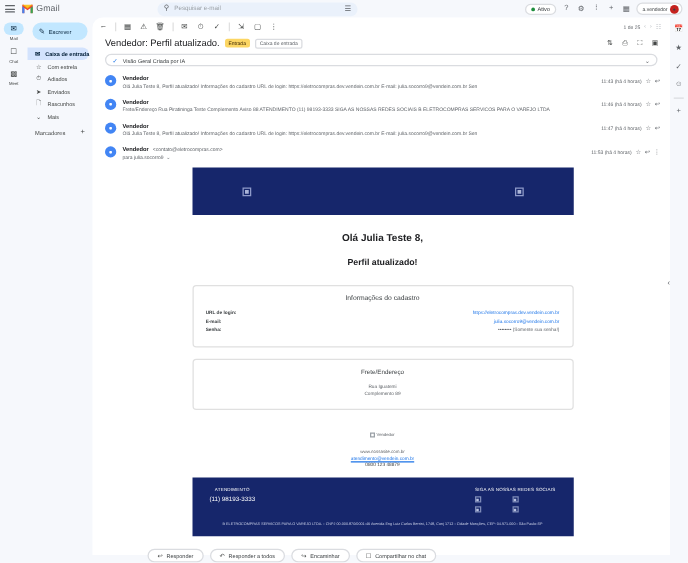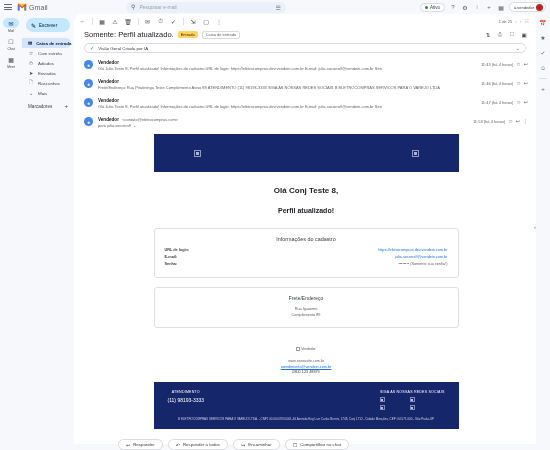--- a/index.html
+++ b/index.html
@@ -288,21 +288,21 @@
         <div class="tbtn">⋮</div>
         <div class="pager">
           <span class="cnt">1 de 25</span>
           <span class="arw">‹</span>
           <span class="arw">›</span>
           <span class="arw">☷</span>
         </div>
       </div>
 
       <div class="subject-row">
-        <span class="subject">Somente: Perfil atualizado.</span>
+        <span class="subject">Vendedor: Perfil atualizado.</span>
         <span class="badge">Entrada</span>
         <span class="badge-grey">Caixa de entrada</span>
         <span class="subj-right">
           <span class="tbtn">⇅</span>
           <span class="tbtn">⎙</span>
           <span class="tbtn">⛶</span>
           <span class="tbtn">▣</span>
         </span>
       </div>
 
@@ -380,21 +380,21 @@
 
         <div class="ehero">
           <span class="hero-ph">
               <i></i>
             </span>
           <span class="hero-ph">
               <i></i>
             </span>
         </div>
 
-        <div class="egreet">Olá Conj Teste 8,</div>
+        <div class="egreet">Olá Julia Teste 8,</div>
         <div class="esub">Perfil atualizado!</div>
 
         <div class="ecard">
           <div class="ecard-title">Informações do cadastro</div>
           <div class="krow">
             <span class="klabel">URL de login:</span>
             <span class="kval">https://eletrocompras.dev.vendein.com.br</span>
           </div>
           <div class="krow">
             <span class="klabel">E-mail:</span>

